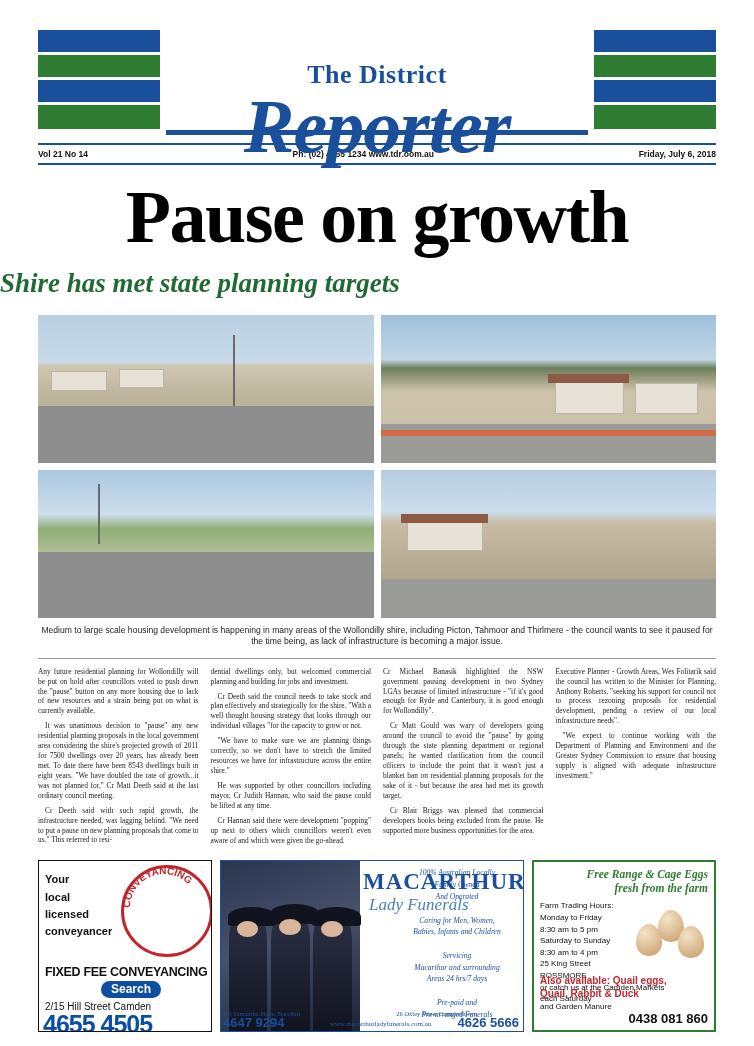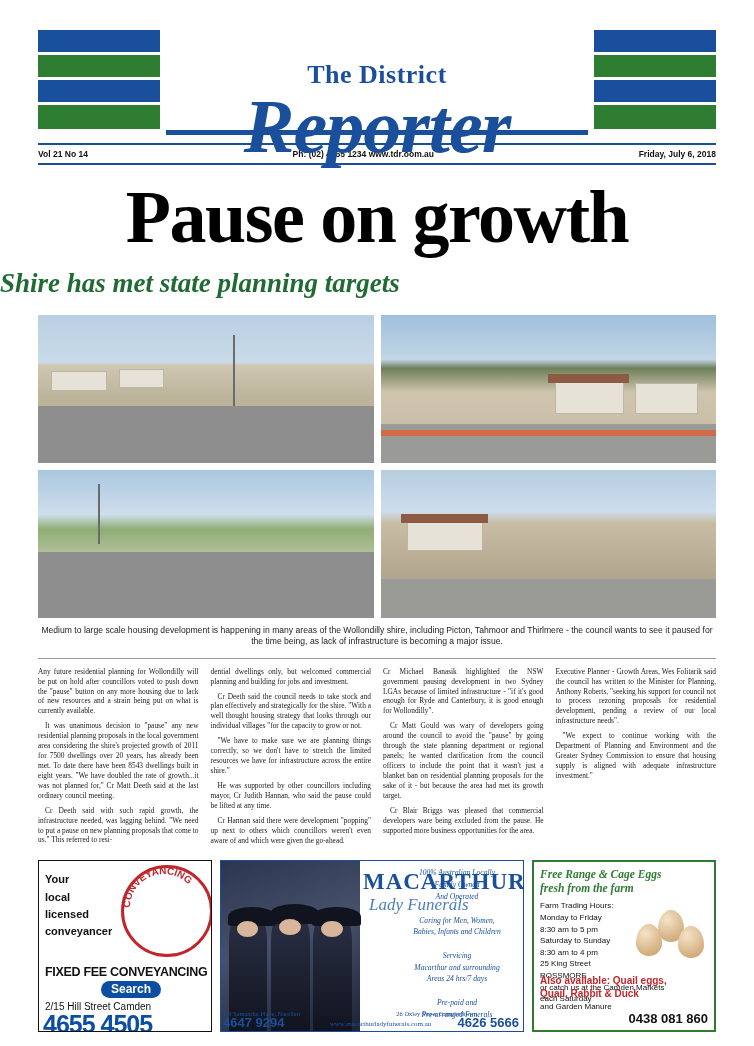--- a/index.html
+++ b/index.html
@@ -111,21 +111,21 @@
   .fn-title{position:absolute;left:47%;top:8px;font-family:"Liberation Serif", serif;font-weight:bold;font-size:23px;color:#1a4f9c;letter-spacing:1px;}
   .fn-sub{position:absolute;left:49%;top:34px;font-style:italic;font-size:17px;color:#4a7fbf;}
   .fn-right{position:absolute;right:6px;top:6px;width:120px;text-align:center;font-size:7.6px;line-height:1.55;color:#1a4f9c;font-style:italic;}
   .fn-addr1{position:absolute;left:2px;bottom:14px;font-size:6.5px;color:#1a4f9c;}
   .fn-ph1{position:absolute;left:2px;bottom:1px;font-family:"Liberation Sans", sans-serif;font-weight:bold;font-size:13px;color:#1a4f9c;}
   .fn-web{position:absolute;left:36%;bottom:3px;font-size:7px;color:#1a4f9c;}
   .fn-addr2{position:absolute;right:46px;bottom:14px;font-size:6.5px;color:#1a4f9c;}
   .fn-ph2{position:absolute;right:4px;bottom:1px;font-family:"Liberation Sans", sans-serif;font-weight:bold;font-size:13px;color:#1a4f9c;}
 
   
-  .eg-title{position:absolute;left:6px;top:6px;right:6px;font-style:italic;font-weight:bold;font-size:11.5px;color:#2e7d32;line-height:1.2;}
+  .eg-title{position:absolute;left:6px;top:6px;right:6px;font-style:italic;font-weight:bold;font-size:11.5px;color:#2e7d32;line-height:1.2;text-align:right;}
   .eg-hours{position:absolute;left:6px;top:38px;font-family:"Liberation Sans", sans-serif;font-size:8px;line-height:1.45;color:#111;}
   .eg-eggs{position:absolute;right:8px;top:44px;width:70px;height:56px;}
   .egg{position:absolute;width:26px;height:32px;background:radial-gradient(circle at 35% 30%,#f4e3c8,#c79a63);border-radius:50% 50% 50% 50%/60% 60% 40% 40%;}
   .eg-red{position:absolute;left:6px;top:112px;right:6px;color:#c0262c;font-family:"Liberation Sans", sans-serif;font-weight:bold;font-size:10px;line-height:1.3;}
   .eg-manure{position:absolute;left:6px;top:140px;font-family:Liberation Sans, sans-serif;font-size:8px;color:#111;}
   .eg-phone{position:absolute;right:6px;bottom:4px;font-family:"Liberation Sans", sans-serif;font-weight:bold;font-size:13px;color:#111;}
 </style>
 </head>
 <body>
 
@@ -201,21 +201,21 @@
     <div class="col">
       <p class="first">dential dwellings only, but welcomed commercial planning and building for jobs and investment.</p>
       <p>Cr Deeth said the council needs to take stock and plan effectively and strategically for the shire. "With a well thought housing strategy that looks through our individual villages "for the capacity to grow or not.</p>
       <p>"We have to make sure we are planning things correctly, so we don't have to stretch the limited resources we have for infrastructure across the entire shire."</p>
       <p>He was supported by other councillors including mayor, Cr Judith Hannan, who said the pause could be lifted at any time.</p>
       <p>Cr Hannan said there were development "popping" up next to others which councillors weren't even aware of and which were given the go-ahead.</p>
     </div>
     <div class="col">
       <p class="first">Cr Michael Banasik highlighted the NSW government pausing development in two Sydney LGAs because of limited infrastructure - "if it's good enough for Ryde and Canterbury, it is good enough for Wollondilly".</p>
       <p>Cr Matt Gould was wary of developers going around the council to avoid the "pause" by going through the state planning department or regional panels; he wanted clarification from the council officers to include the point that it wasn't just a blanket ban on residential planning proposals for the sake of it - but because the area had met its growth target.</p>
-      <p>Cr Blair Briggs was pleased that commercial developers ware being excluded from the pause. He supported more business opportunities for the area.</p>
+      <p>Cr Blair Briggs was pleased that commercial developers books being excluded from the pause. He supported more business opportunities for the area.</p>
     </div>
     <div class="col">
       <p class="first">Executive Planner - Growth Areas, Wes Folitarik said the council has written to the Minister for Planning, Anthony Roberts, "seeking his support for council not to process rezoning proposals for residential development, pending a review of our local infrastructure needs".</p>
       <p>"We expect to continue working with the Department of Planning and Environment and the Greater Sydney Commission to ensure that housing supply is aligned with adequate infrastructure investment."</p>
     </div>
   </div>
 
   <div class="ads">
 
     <div class="ad ad-conv">

